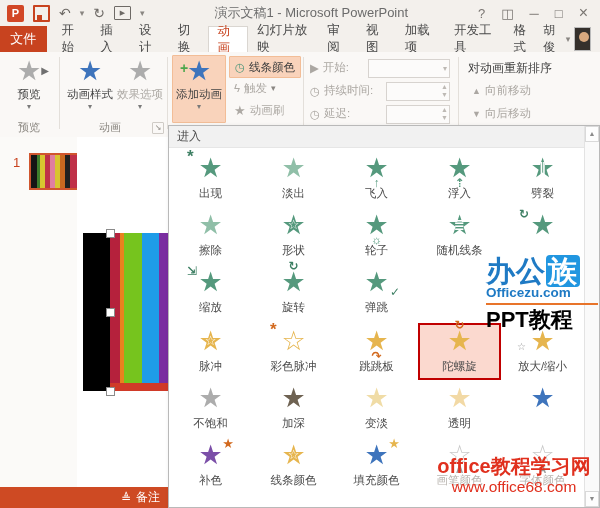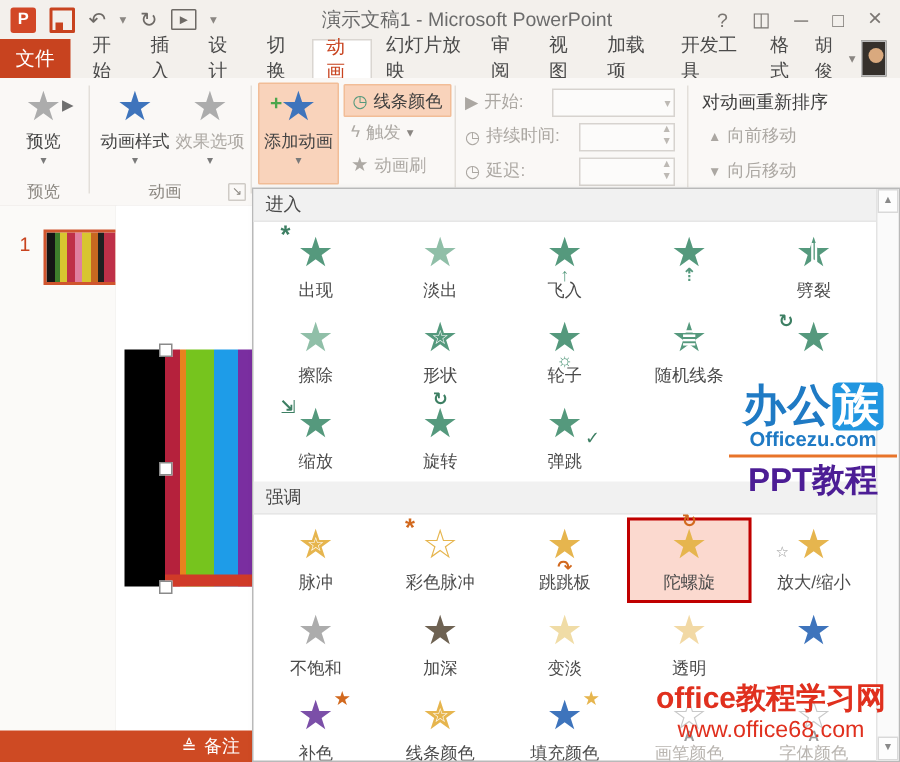--- a/index.html
+++ b/index.html
@@ -83,25 +83,25 @@
   .d-c{top:12px;left:0;right:0;font-size:13px;}
   .dc-w{color:#fff;} .dc-or{color:#D2691E;} .dc-gold{color:#E6B54E;} .dc-gray{color:#9a9a9a;font-size:10px;}
   .dc-g{color:#55997D;} .dc-gb{color:#3d7f63;}
   .st-g{color:#55997D;} .st-gl{color:#90BFA8;} .st-y{color:#E6B54E;} .st-pale{color:#F0DCA6;}
   .st-gray{color:#ACACAC;} .st-dark{color:#6E6252;} .st-blue{color:#3E74BC;} .st-purple{color:#7B4FA8;}
   .st-dis{color:#C9C9C9;} .st-trans{opacity:.5;}
   .sbar{position:absolute;right:0;top:0;bottom:0;width:14px;background:#FAFAFA;border-left:1px solid #E3E3E3;}
   .sbtn{position:absolute;left:0;right:0;height:16px;background:#FDFDFD;border:1px solid #D9D9D9;box-sizing:border-box;color:#8a8a8a;font-size:7px;text-align:center;line-height:14px;}
 
   
-  .wm1{left:486px;top:256px;width:112px;text-align:center;z-index:8;line-height:1.05;}
+  .wm1{left:486px;top:256px;width:112px;text-align:left;z-index:8;line-height:1.05;}
   .wm1 .cn{font-weight:bold;font-size:29px;color:#1F7AC4;letter-spacing:1px;}
   .wm1 .cnbox{background:#2196E0;color:#fff;border-radius:4px;padding:0 2px;}
   .wm1 .dom{font-weight:bold;font-size:13.5px;color:#1F7AC4;border-bottom:2px solid #E8742A;padding-bottom:2px;display:block;}
-  .wm1 .tag{font-weight:bold;font-size:22px;color:#4c1d95;display:block;margin-top:3px;}
+  .wm1 .tag{font-weight:bold;font-size:22px;color:#000000;display:block;margin-top:3px;}
   .wm2{left:428px;top:455px;width:172px;text-align:center;z-index:8;line-height:1.15;}
   .wm2 .site{font-weight:bold;font-size:20px;color:#E0301E;display:block;white-space:nowrap;}
   .wm2 .url{font-size:15.5px;color:#E0301E;display:block;}
 </style>
 </head>
 <body>
 
 <div class="abs titlebar">
   <div class="qat">
     <div class="pptlogo">P</div>
@@ -261,20 +261,21 @@
       <div class="gi">
           <span class="ico st-gl"><i class="glyph">★</i></span>
           <span class="lbl">淡出</span>
         </div>
       <div class="gi">
           <span class="ico st-g"><i class="glyph">★</i><i class="deco d-b dc-g">↑</i></span>
           <span class="lbl">飞入</span>
         </div>
       <div class="gi">
           <span class="ico st-g"><i class="glyph">★</i><i class="deco d-b dc-g">⇡</i></span>
+          <span class="lbl">浮入</span>
         </div>
       <div class="gi">
           <span class="ico st-g"><i class="glyph">★</i><i class="deco d-c dc-w">∥</i></span>
           <span class="lbl">劈裂</span>
         </div>
       <div class="gi">
           <span class="ico st-gl"><i class="glyph">★</i></span>
           <span class="lbl">擦除</span>
         </div>
       <div class="gi">
@@ -298,21 +299,20 @@
         </div>
       <div class="gi">
           <span class="ico st-g"><i class="glyph">★</i><i class="deco d-top dc-gb">↻</i></span>
           <span class="lbl">旋转</span>
         </div>
       <div class="gi">
           <span class="ico st-g"><i class="glyph">★</i><i class="deco d-br dc-gb">✓</i></span>
           <span class="lbl">弹跳</span>
         </div>
     </div>
-    <div class="sechdr">强调</div>
     <div class="grid">
       <div class="gi">
           <span class="ico st-y"><i class="glyph">★</i><i class="deco d-c dc-w">☆</i></span>
           <span class="lbl">脉冲</span>
         </div>
       <div class="gi">
           <span class="ico st-y"><i class="glyph">☆</i><i class="deco d-tl dc-or" style="font-size:17px;">*</i></span>
           <span class="lbl">彩色脉冲</span>
         </div>
       <div class="gi">

